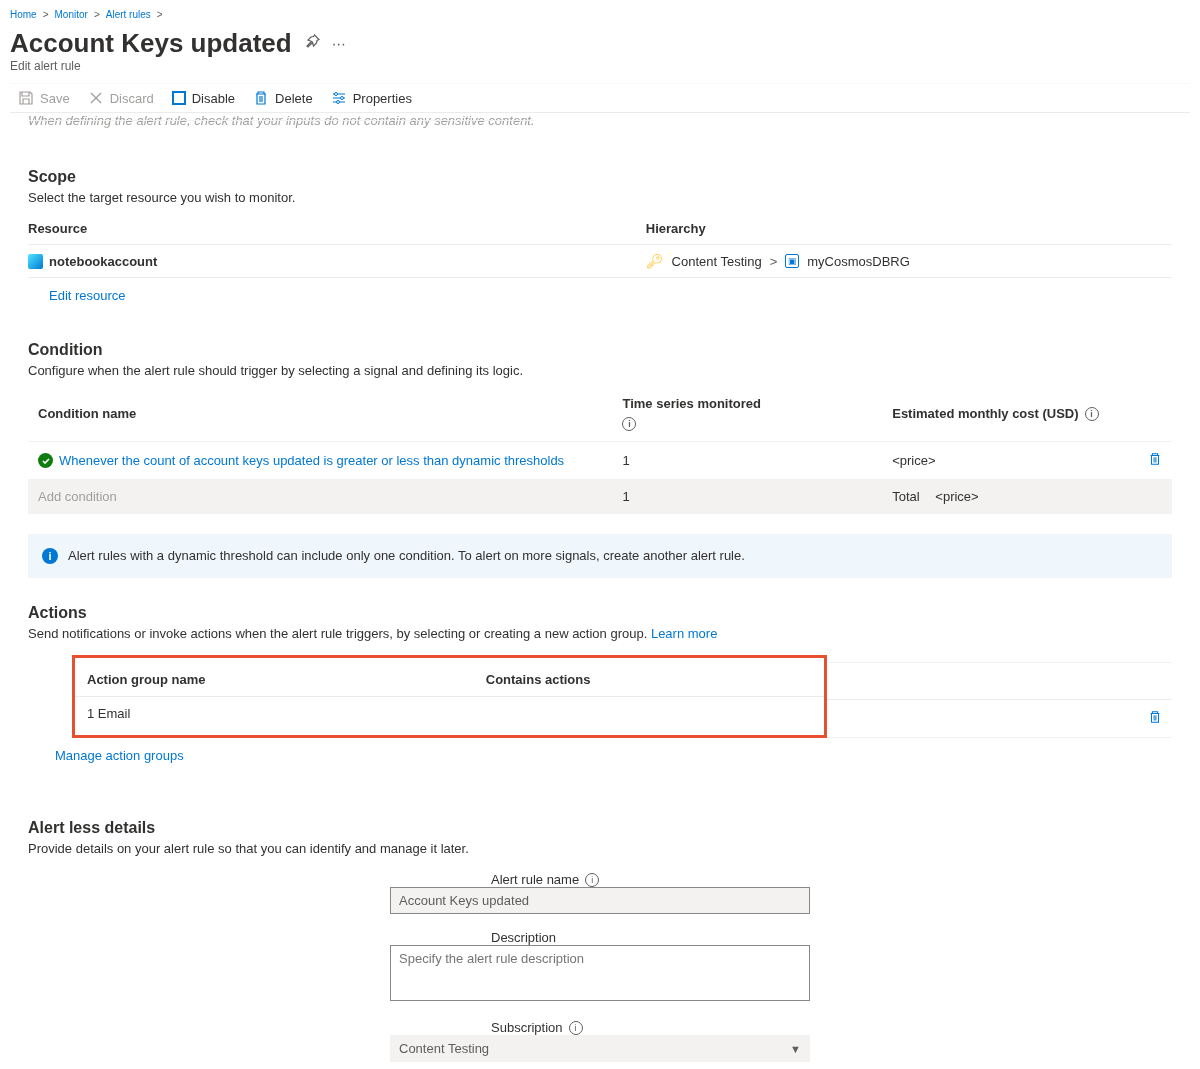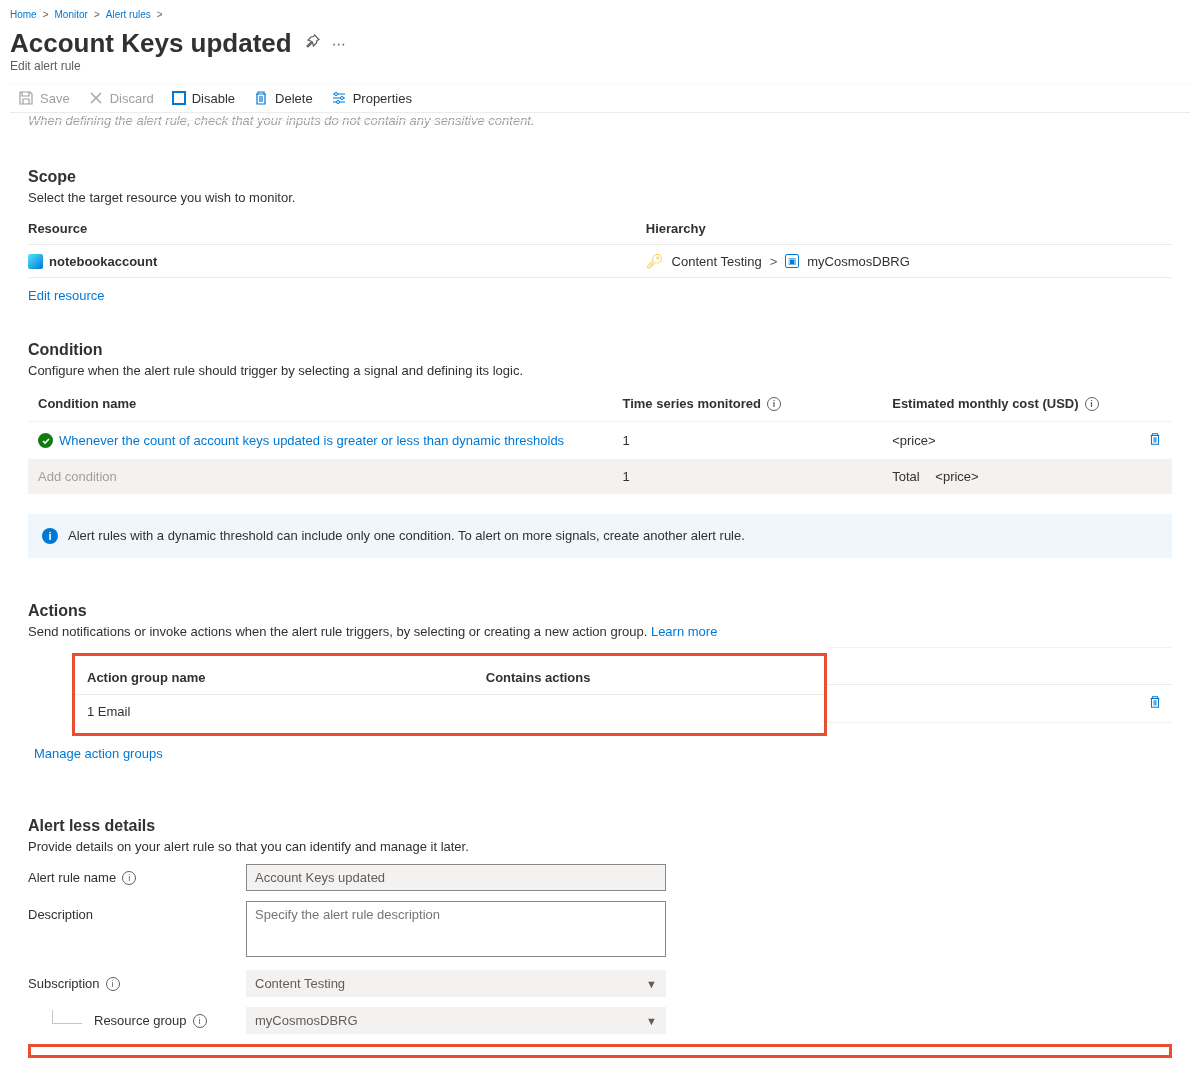--- a/index.html
+++ b/index.html
@@ -41,51 +41,51 @@
 
   
   .scope-table { width: 100%; border-collapse: collapse; }
   .scope-table th { text-align: left; font-weight: 600; font-size: 13px; padding: 8px 0; border-bottom: 1px solid #edebe9; }
   .scope-table td { padding: 8px 0; border-bottom: 1px solid #edebe9; vertical-align: middle; }
   .scope-table .col1 { width: 54%; }
   .res-cell { display: flex; align-items: center; gap: 6px; font-weight: 600; }
   .hier-cell { display: flex; align-items: center; gap: 8px; }
   .hier-sep { color: #605e5c; }
 
-  .link-row { padding: 10px 0; }
+  .link-row { padding: 10px 0; margin-left: 21px; }
 
   
   .cond-row { display: flex; padding: 10px 10px; align-items: center; }
   .cond-head { font-weight: 600; }
   .cond-c1 { width: 52%; display:flex; align-items:center; gap:6px; }
-  .cond-c2 { width: 24%; display:flex; align-items:flex-end; gap:6px; }
+  .cond-c2 { width: 24%; display:flex; align-items:flex-start; gap:6px;flex-direction:column; }
   .cond-c3 { width: 22%; display:flex; align-items:center; gap:6px; }
   .cond-del { width: 2%; text-align:right; }
   .cond-body-row { border-top: 1px solid #f3f2f1; }
   .cond-total-row { background: #f3f2f1; }
   .info-circle { width:14px; height:14px; border:1px solid #605e5c; border-radius:50%; display:inline-flex; align-items:center; justify-content:center; font-size:9px; color:#605e5c; }
   .check-circle { width:15px; height:15px; border-radius:50%; background:#107c10; display:inline-flex; align-items:center; justify-content:center; }
   .check-circle svg { width:10px; height:10px; }
   .trash-icon { color:#0078d4; cursor:pointer; }
 
   
   .info-banner { display:flex; gap:10px; align-items:flex-start; padding:14px 14px; background:#eff6fc; margin-top:20px; }
   .info-banner .info-i { width:16px; height:16px; border-radius:50%; background:#0078d4; color:#fff; display:inline-flex; align-items:center; justify-content:center; font-size:11px; font-weight:700; flex-shrink:0; }
 
   
   .actions-box { border: 3px solid #e84f2e; padding: 5px 0; margin-top:6px; }
   .actions-inner-row { display:flex; padding: 9px 12px; }
   .actions-head-row { font-weight:600; border-bottom:1px solid #edebe9; }
   .actions-c1 { width: 55%; }
   .actions-c2 { flex:1; }
-  .actions-wrap { display:flex; align-items:flex-start;padding-left:44px; }
+  .actions-wrap { display:flex; align-items:flex-end;padding-left:44px; }
   .actions-wrap .tbl { flex:1; border-top:1px solid #f3f2f1; border-bottom:1px solid #f3f2f1; }
 
   
-  .form-row { display:flex; align-items:flex-start; margin: 10px 0; }
+  .form-row { display:flex; align-items:center; margin: 10px 8px; flex-direction: column; }
   .form-label { width: 218px; display:flex; align-items:center; gap:6px; font-size:13px; padding-top:6px; }
   .form-control { width: 420px; }
   .form-control input[type=text], .form-control textarea, .form-control .fake-select {
     width:100%; font-family:inherit; font-size:13px;
     border:1px solid #8a8886; padding:5px 8px;
   }
   .form-control .readonly { background:#f3f2f1; border:1px solid #f3f2f1; color:#605e5c; }
   .form-control textarea { height:56px; resize:none; }
   .fake-select { position:relative; display:flex; align-items:center; justify-content:space-between; background:#fff; cursor:pointer; }
   .fake-select.readonly-sel { background:#f3f2f1; border:1px solid #f3f2f1; color:#605e5c; }
@@ -237,21 +237,21 @@
         </div>
         <div class="cond-del"></div>
       </div>
     </div>
 
     <div class="info-banner">
       <span class="info-i">i</span>
       <span>Alert rules with a dynamic threshold can include only one condition. To alert on more signals, create another alert rule.</span>
     </div>
 
-    <div class="section-head" style="margin-top:44px">Actions</div>
+    <div class="section-head" style="margin-top:26px">Actions</div>
     <div class="section-desc">
       <span>Send notifications or invoke actions when the alert rule triggers, by selecting or creating a new action group. </span><a>Learn more</a>
     </div>
 
     <div class="actions-wrap">
       <div class="actions-box" style="flex: 0 0 755px;">
         <div class="actions-inner-row actions-head-row">
           <div class="actions-c1">Action group name</div>
           <div class="actions-c2">Contains actions</div>
         </div>

